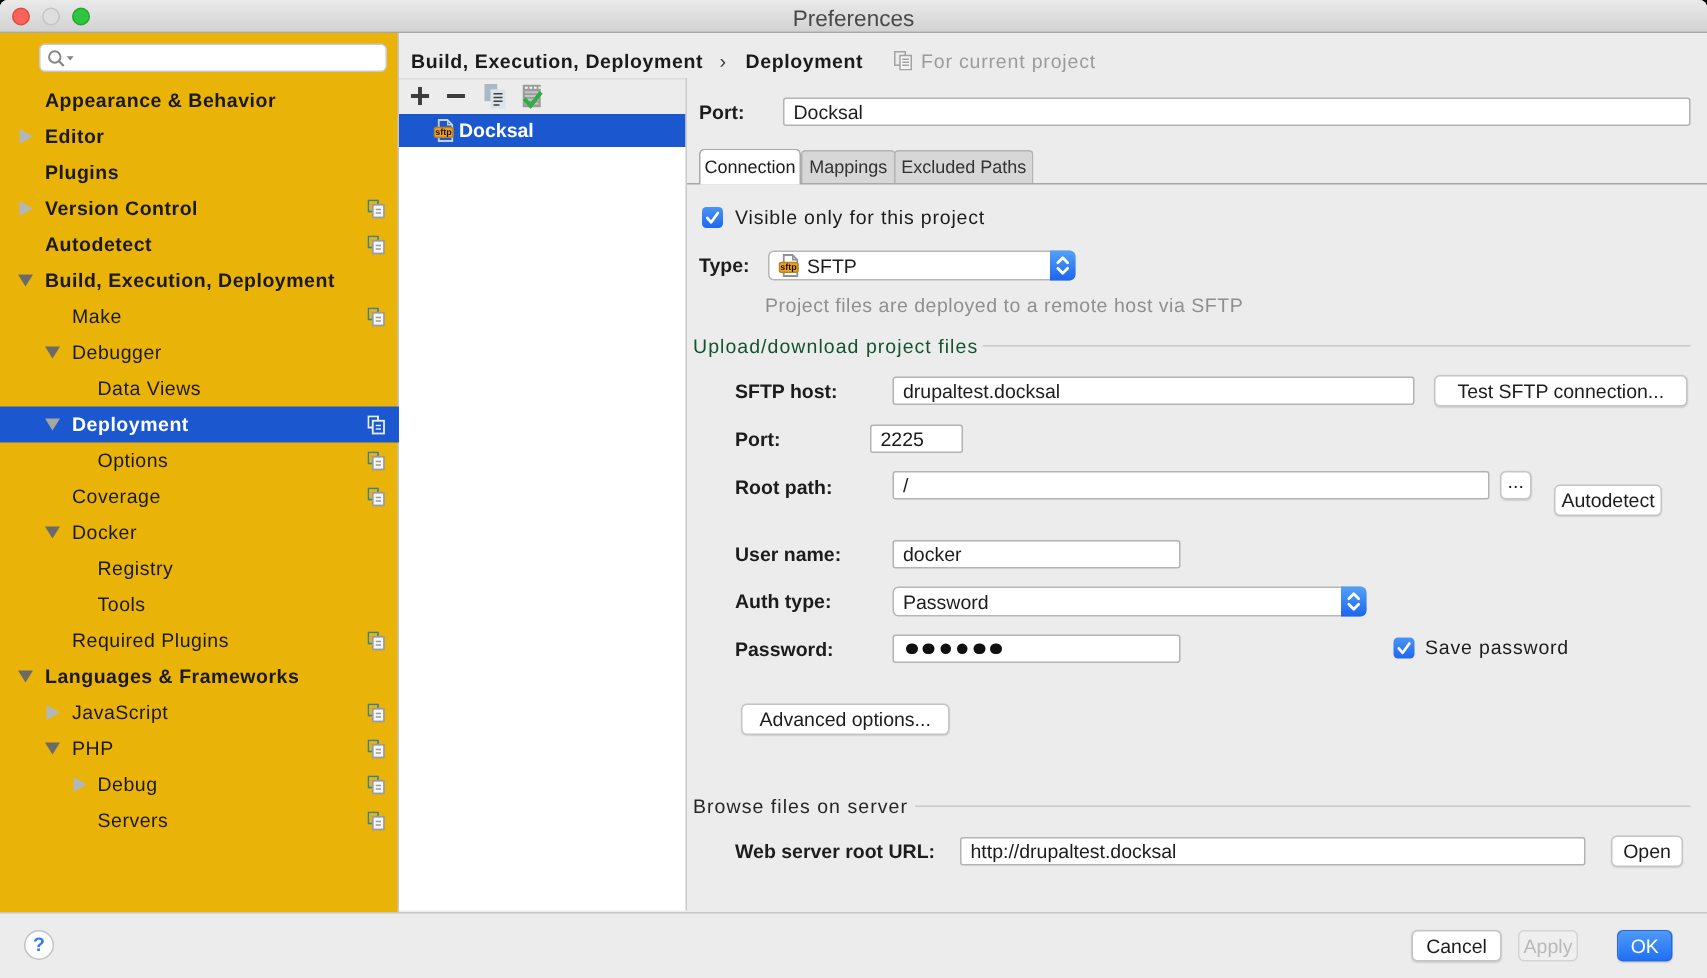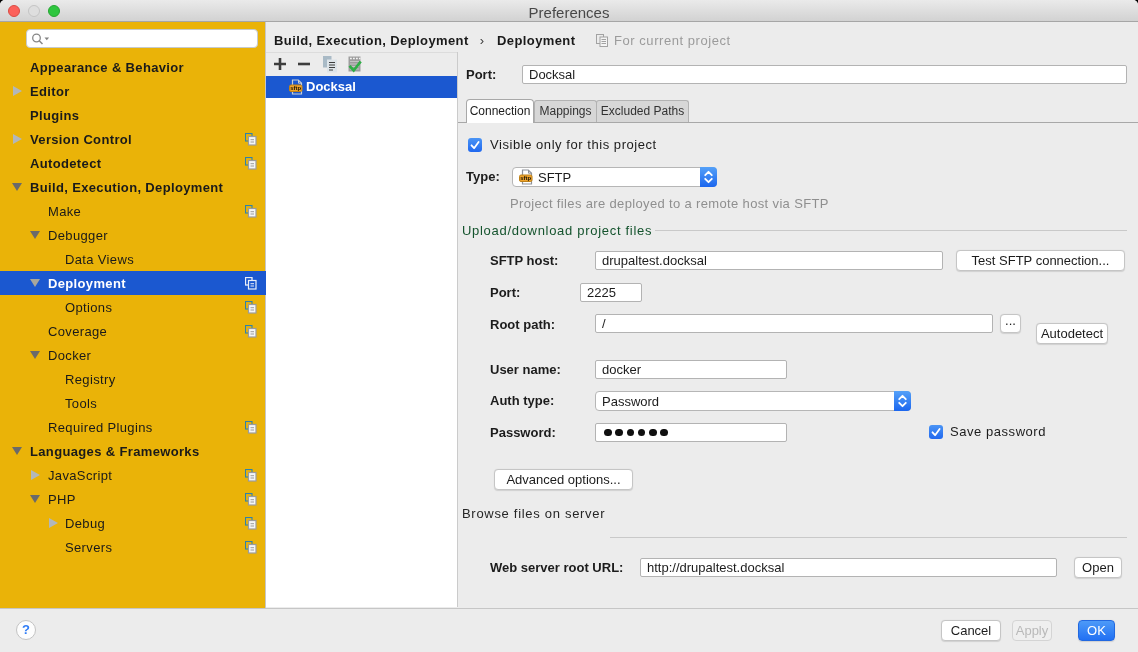--- a/index.html
+++ b/index.html
@@ -286,21 +286,21 @@
       <i class="dot"></i>
       <i class="dot"></i>
     </div>
 <div class="cbx" style="left:929px;top:425px">
       <svg width="12" height="12" viewBox="0 0 12 12">
         <path d="M2.5 6.3l2.6 2.9L9.6 3" stroke="#fff" stroke-width="1.8" fill="none" stroke-linecap="round" stroke-linejoin="round"></path>
       </svg>
     </div>
 <div class="flbl ls" style="left:950px;top:424px">Save password</div>
 <div class="btn" style="left:494px;top:469px;width:139px;height:21px;line-height:19px">Advanced options...</div>
-<div class="flbl" style="left:462px;top:506px;color:#262626;letter-spacing:0.7px">Browse files on server</div>
+<div class="flbl" style="left:462px;top:530px;color:#262626;letter-spacing:0.7px">Browse files on server</div>
 <div class="gline" style="left:610px;top:537px;width:517px"></div>
 <div class="flbl b" style="left:490px;top:560px">Web server root URL:</div>
 <div class="inp" style="left:640px;top:558px;width:417px;height:19px">http://drupaltest.docksal</div>
 <div class="btn" style="left:1074px;top:557px;width:48px;height:21px;line-height:19px">Open</div>
 <div class="footer"></div>
 <div class="abs" style="left:16px;top:620px;width:20px;height:20px;border-radius:50%;background:#fdfdfd;border:1px solid #c3c3c3;text-align:center;line-height:18px;font-size:13px;font-weight:700;color:#2f7cf6">?</div>
 <div class="btn" style="left:941px;top:620px;width:60px;height:21px;line-height:19px">Cancel</div>
 <div class="btn" style="left:1012px;top:620px;width:40px;height:21px;line-height:19px;color:#b9b9b9;background:#efefef;border-color:#d4d4d4;box-shadow:none">Apply</div>
 <div class="btn" style="left:1078px;top:620px;width:37px;height:21px;line-height:19px;color:#fff;background:linear-gradient(#4d9af8,#2170f3);border-color:#2268e0;font-weight:500">OK</div>
 </div>

